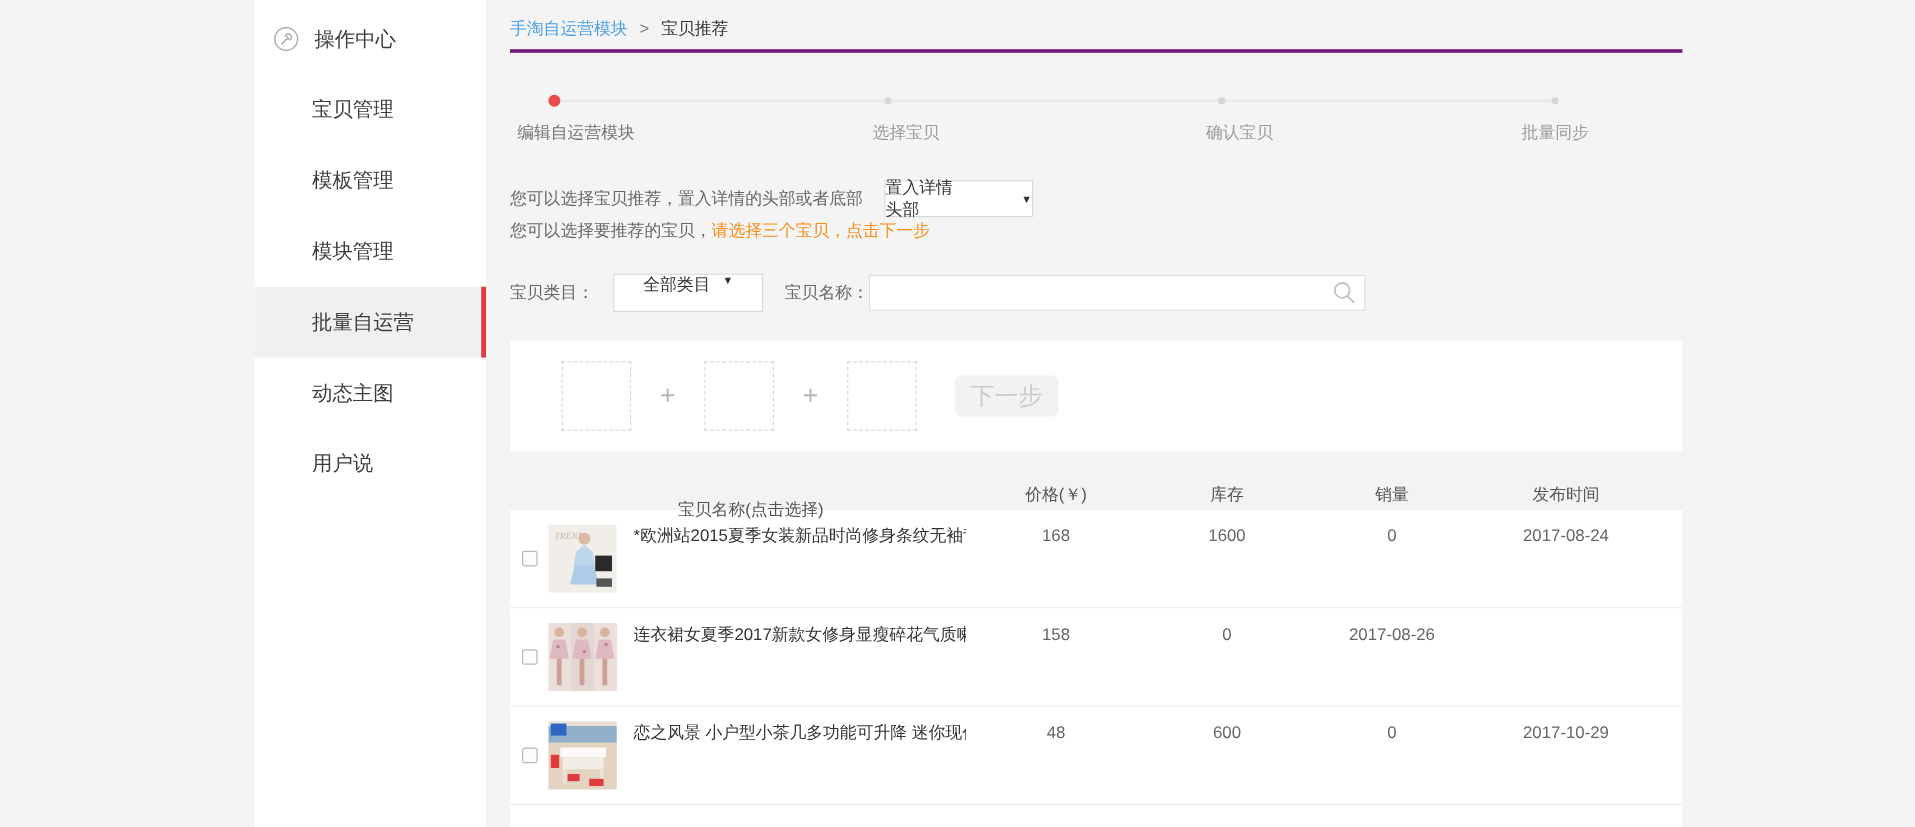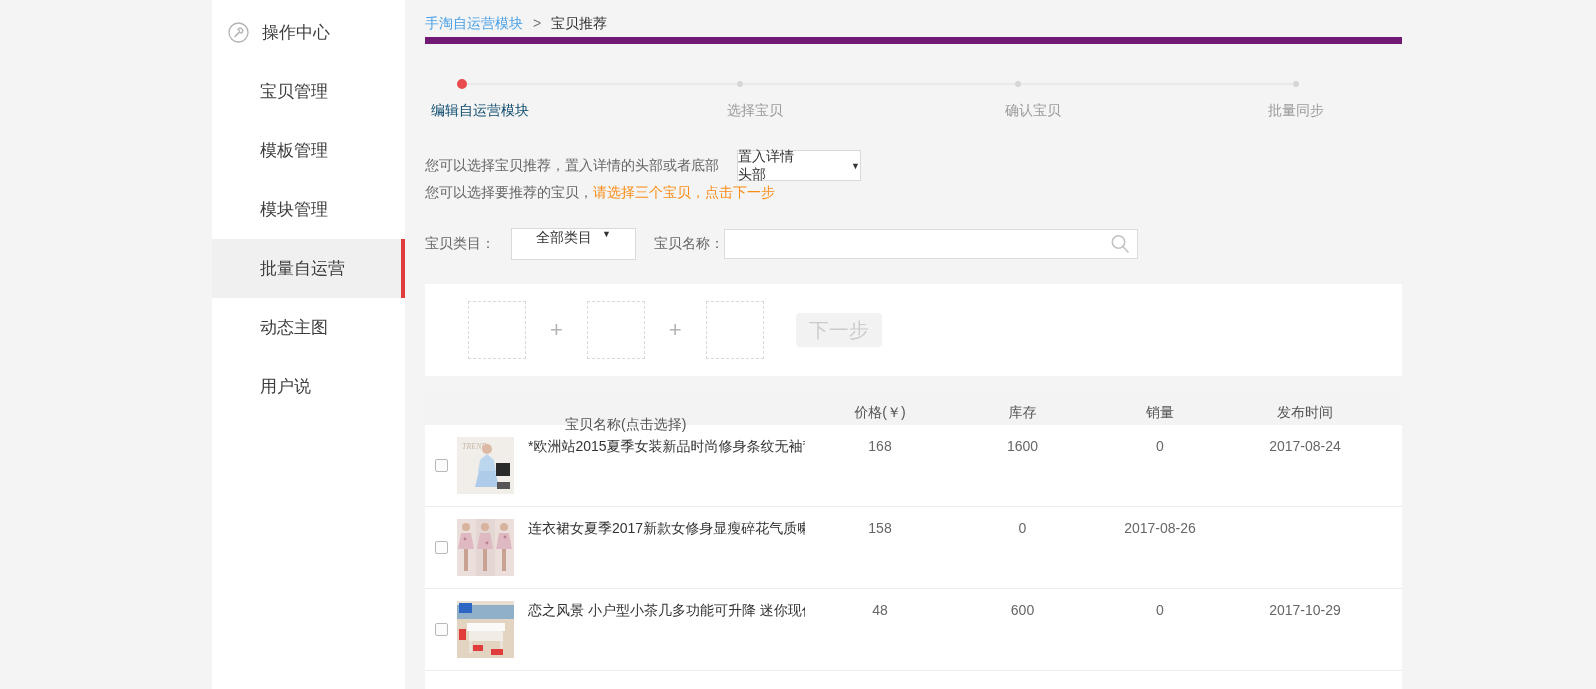--- a/index.html
+++ b/index.html
@@ -11,32 +11,32 @@
   }
   
   .sidebar { position:absolute; left:212px; top:0; width:193px; height:689px; background:#fff; padding-top:3px; }
   .side-item { height:59px; display:flex; align-items:center; padding-left:48px; font-size:17px; color:#3c3c3c; cursor:pointer; position:relative; }
   .side-item.first { padding-left:16px; }
   .side-item .wrench { margin-right:13px; display:inline-flex; }
   .side-item.active { background:#f0f0f0; }
   .side-item.active::after { content:""; position:absolute; right:0; top:0; width:4px; height:100%; background:#e03c3c; }
   
   .content { position:absolute; left:425px; top:0; width:977px; height:689px; }
-  .breadcrumb { position:absolute; top:0; left:0; width:100%; height:44px; line-height:30px; padding-top:8px; font-size:14px; border-bottom:7px solid #701a75; }
+  .breadcrumb { position:absolute; top:0; left:0; width:100%; height:44px; line-height:30px; padding-top:8px; font-size:14px; border-bottom:3px solid #701a75; }
   .crumb-link { color:#49a0e6; cursor:pointer; }
   .crumb-sep { color:#777; margin:0 6px; }
   .crumb-cur { color:#333; }
   
   .stepper { position:absolute; top:44px; left:0; width:100%; height:92px; }
   .step-track { position:absolute; top:39px; left:37px; width:834px; height:2px; background:#e9e9e9; }
   .step-dot { position:absolute; top:40px; transform:translate(-50%,-50%); background:#fff; border-radius:50%; }
   .step-dot.big { width:7px; height:7px; border:5px solid #e84c4c; }
   .step-dot.small { width:5px; height:5px; border:3px solid #d6d6d6; }
   .step-label { position:absolute; top:58px; transform:translateX(-50%); font-size:14px; color:#9b9b9b; white-space:nowrap; }
-  .step-label.active { color:#0c4a6e; }
+  .step-label.active { color:#737373; }
   
   .line1 { position:absolute; top:150px; left:0; width:100%; height:32px; }
   .line1 .txt { font-size:14px; color:#666; line-height:31px; }
   .pos-select { position:absolute; left:312px; top:0; width:124px; height:31px; background:#fff; border:1px solid #d9d9d9; display:flex; align-items:center; justify-content:center; font-size:14px; color:#333; cursor:pointer;gap:40px; }
   .pos-select .caret, .cat-select .caret { font-size:9px; color:#333; margin-left:10px; }
   .line2 { position:absolute; top:182px; left:0; font-size:14px; line-height:20px; }
   .line2 .pre { color:#666; }
   .line2 .hl { color:#fa8c16; }
   
   .filters { position:absolute; top:228px; left:0; width:100%; height:32px; display:flex; align-items:center; }

